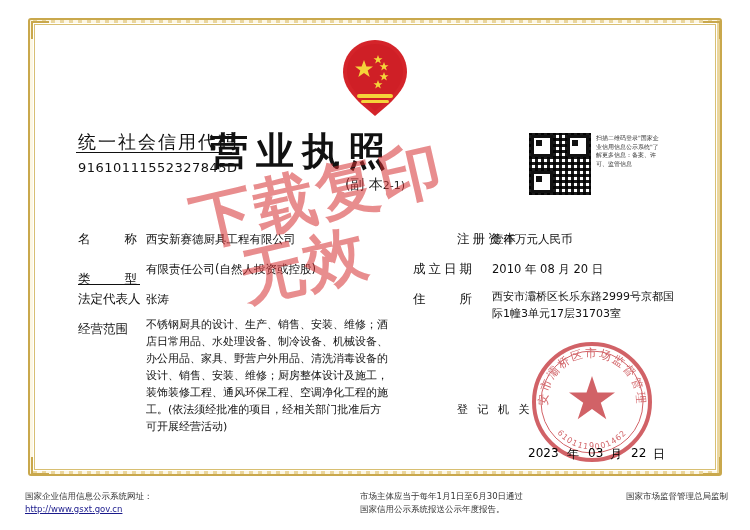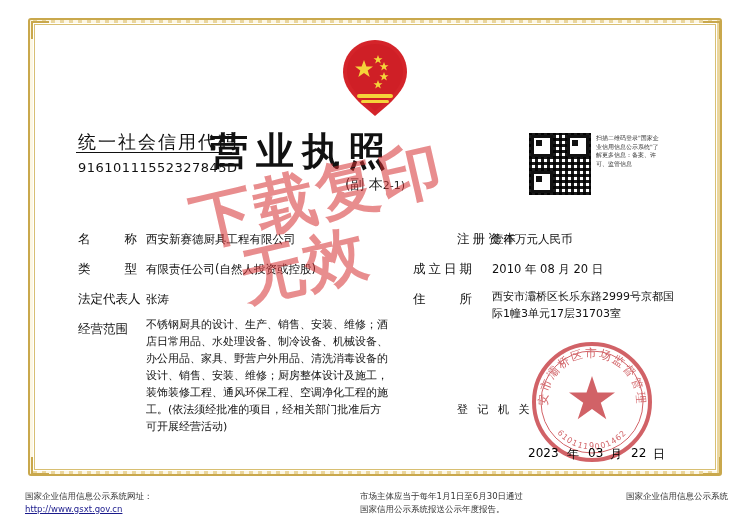--- a/index.html
+++ b/index.html
@@ -171,21 +171,21 @@
     white-space: nowrap;
   }
   .field-value {
     position: absolute;
     font-size: 11.5px;
     color: #111;
     white-space: nowrap;
   }
   .l-name  { left: 78px;  top: 231px; }
   .v-name  { left: 146px; top: 232px; }
-  .l-type  { left: 78px;  top: 261px; }
+  .l-type  { left: 78px;  top: 271px; text-decoration: underline; }
   .v-type  { left: 146px; top: 262px; }
   .l-rep   { left: 78px;  top: 291px; letter-spacing: 0px;}
   .v-rep   { left: 146px; top: 292px; }
   .l-scope { left: 78px;  top: 321px; letter-spacing: 0px;}
   .v-scope {
     position: absolute;
     left: 146px;
     top: 316px;
     width: 245px;
     font-size: 11px;
@@ -371,16 +371,16 @@
 
   <div class="footer">
     <div class="f-left">
       <span>国家企业信用信息公示系统网址：</span>
       <span class="url">http://www.gsxt.gov.cn</span>
     </div>
     <div class="f-mid">
       <div>市场主体应当于每年1月1日至6月30日通过</div>
       <div>国家信用公示系统报送公示年度报告。</div>
     </div>
-    <div class="f-right">国家企业信用信息公示系统</div>
+    <div class="f-right">国家市场监督管理总局监制</div>
   </div>
 
 </div>
 
 </body></html>

